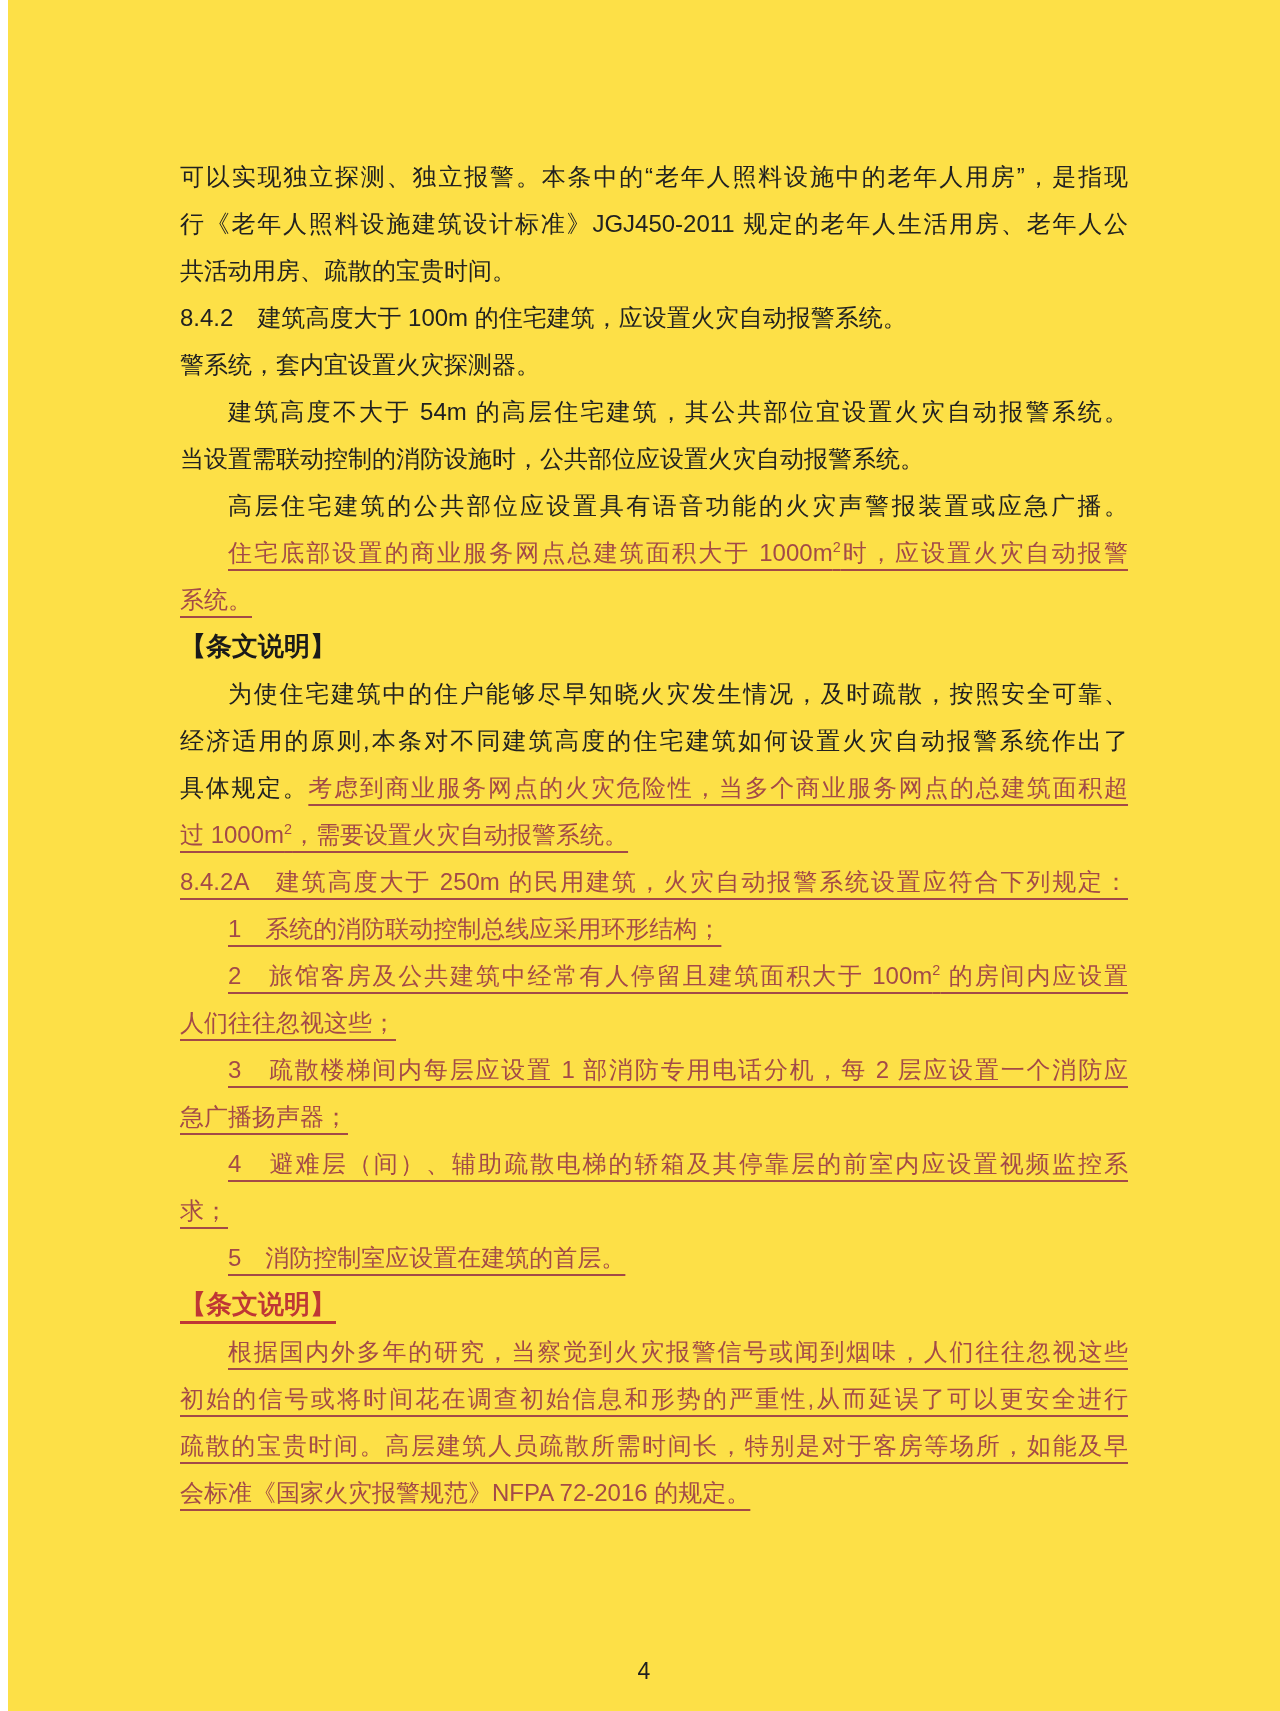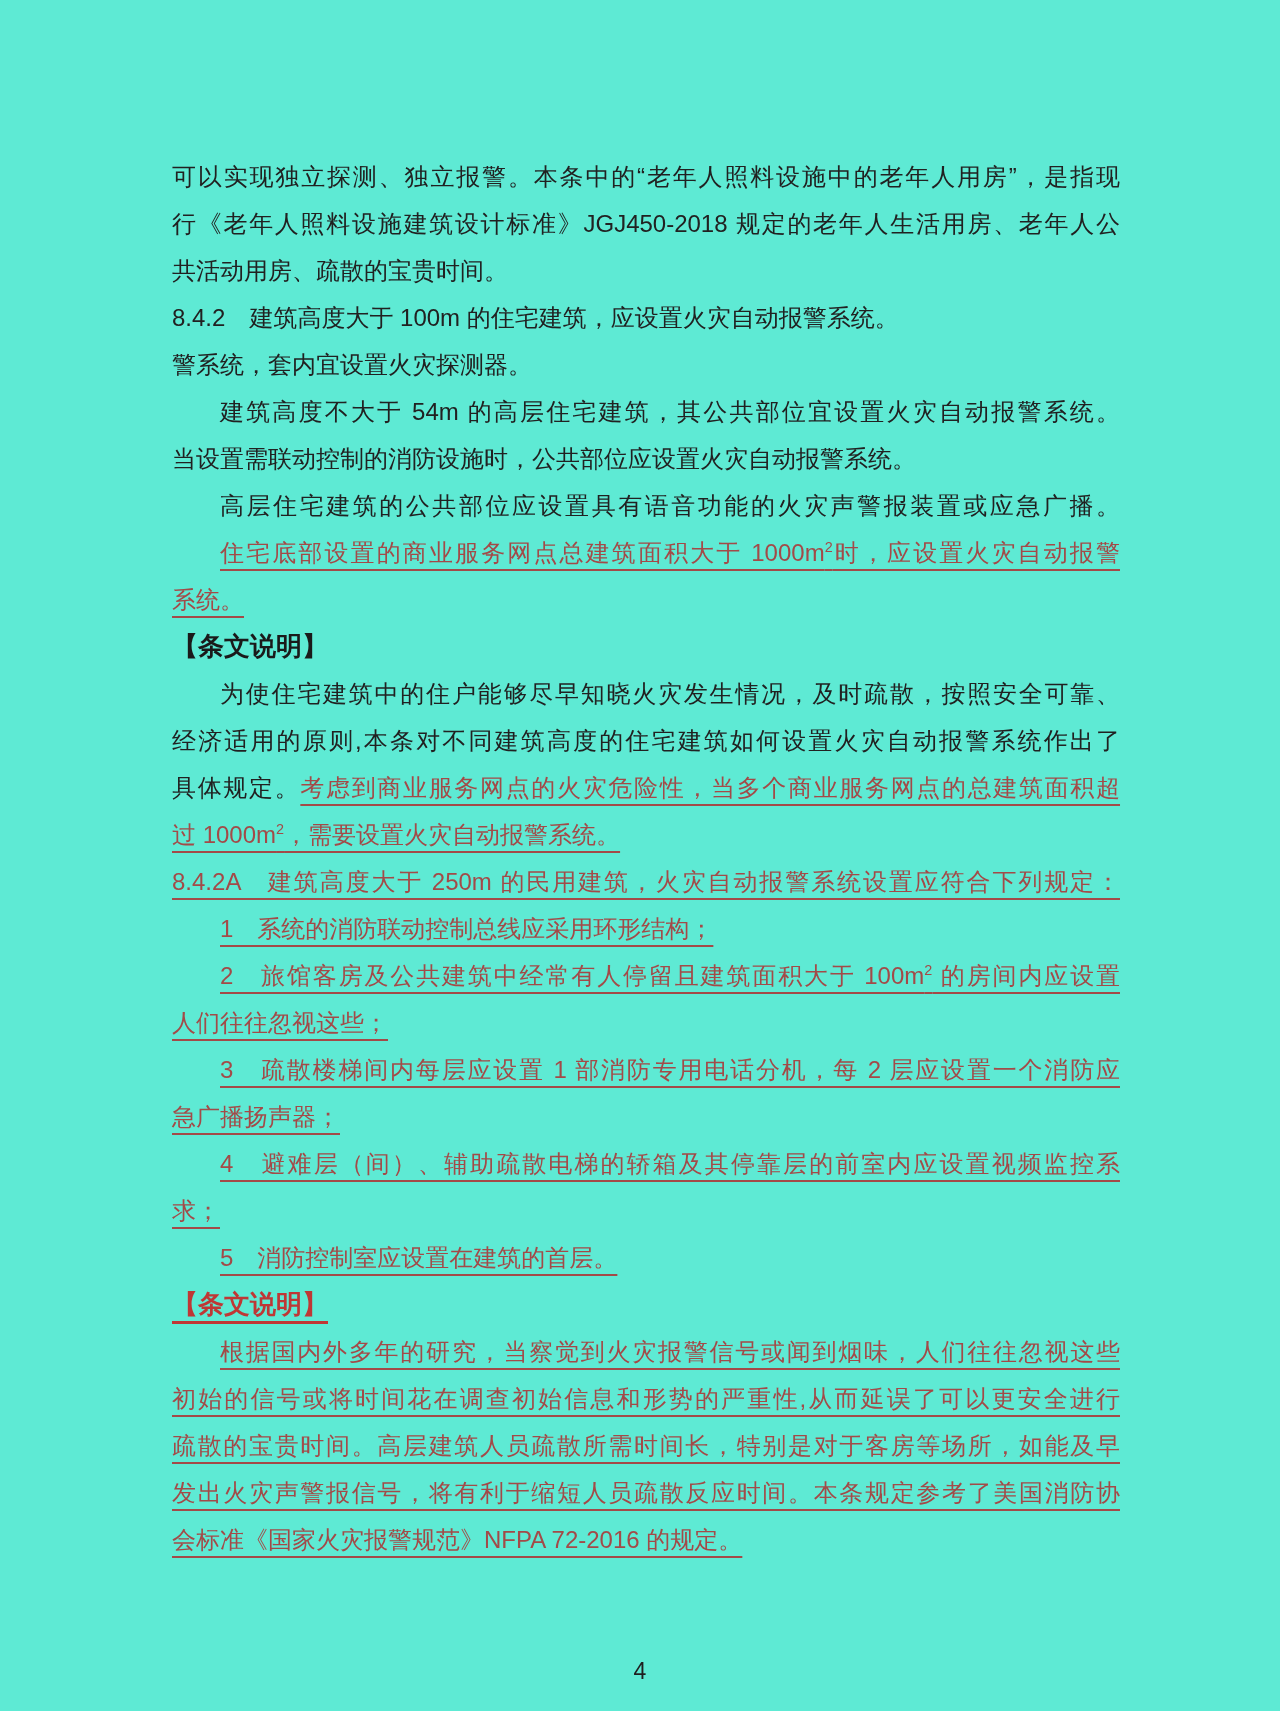--- a/index.html
+++ b/index.html
@@ -10,21 +10,22 @@
   body {
     position: relative;
     width: 1280px;
     height: 1711px;
     font-family: "Liberation Sans", "DejaVu Sans", sans-serif;
     overflow: hidden;
   }
   .page {
     position: absolute;
     inset: 0;
-    background: #5eead4;
+    background: #fde047;
+    margin-left: 8px;
   }
   .body-text {
     position: absolute;
     left: 172px;
     top: 153px;
     width: 948px;
   }
   .line {
     height: 47px;
     line-height: 47px;
@@ -73,21 +74,21 @@
     color: #1f1f1f;
     font-family: "Liberation Sans", "DejaVu Sans", sans-serif;
   }
 </style>
 </head>
 <body>
 
 <div class="page">
   <div class="body-text">
       <div class="line j"><span class="blk">可以实现独立探测、独立报警。本条中的“老年人照料设施中的老年人用房”，是指现</span></div>
-      <div class="line j"><span class="blk">行《老年人照料设施建筑设计标准》JGJ450-2018 规定的老年人生活用房、老年人公</span></div>
+      <div class="line j"><span class="blk">行《老年人照料设施建筑设计标准》JGJ450-2011 规定的老年人生活用房、老年人公</span></div>
       <div class="line"><span class="blk">共活动用房、疏散的宝贵时间。</span></div>
       <div class="line"><span class="blk">8.4.2　建筑高度大于 100m 的住宅建筑，应设置火灾自动报警系统。</span></div>
       <div class="line"><span class="blk">警系统，套内宜设置火灾探测器。</span></div>
       <div class="line ind j"><span class="blk">建筑高度不大于 54m 的高层住宅建筑，其公共部位宜设置火灾自动报警系统。</span></div>
       <div class="line"><span class="blk">当设置需联动控制的消防设施时，公共部位应设置火灾自动报警系统。</span></div>
       <div class="line ind j"><span class="blk">高层住宅建筑的公共部位应设置具有语音功能的火灾声警报装置或应急广播。</span></div>
       <div class="line ind j"><span class="red">住宅底部设置的商业服务网点总建筑面积大于 1000m<sup>2</sup>时，应设置火灾自动报警</span></div>
       <div class="line"><span class="red">系统。</span></div>
       <div class="line"><span class="bb">【条文说明】</span></div>
       <div class="line ind j"><span class="blk">为使住宅建筑中的住户能够尽早知晓火灾发生情况，及时疏散，按照安全可靠、</span></div>
@@ -100,17 +101,16 @@
       <div class="line"><span class="red">人们往往忽视这些；</span></div>
       <div class="line ind j"><span class="red">3　疏散楼梯间内每层应设置 1 部消防专用电话分机，每 2 层应设置一个消防应</span></div>
       <div class="line"><span class="red">急广播扬声器；</span></div>
       <div class="line ind j"><span class="red">4　避难层（间）、辅助疏散电梯的轿箱及其停靠层的前室内应设置视频监控系</span></div>
       <div class="line"><span class="red">求；</span></div>
       <div class="line ind"><span class="red">5　消防控制室应设置在建筑的首层。</span></div>
       <div class="line"><span class="rbu">【条文说明】</span></div>
       <div class="line ind j"><span class="red">根据国内外多年的研究，当察觉到火灾报警信号或闻到烟味，人们往往忽视这些</span></div>
       <div class="line j"><span class="red">初始的信号或将时间花在调查初始信息和形势的严重性,从而延误了可以更安全进行</span></div>
       <div class="line j"><span class="red">疏散的宝贵时间。高层建筑人员疏散所需时间长，特别是对于客房等场所，如能及早</span></div>
-      <div class="line j"><span class="red">发出火灾声警报信号，将有利于缩短人员疏散反应时间。本条规定参考了美国消防协</span></div>
       <div class="line"><span class="red">会标准《国家火灾报警规范》NFPA 72-2016 的规定。</span></div>
     </div>
   <div class="page-number">4</div>
 </div>
 
 </body></html>

